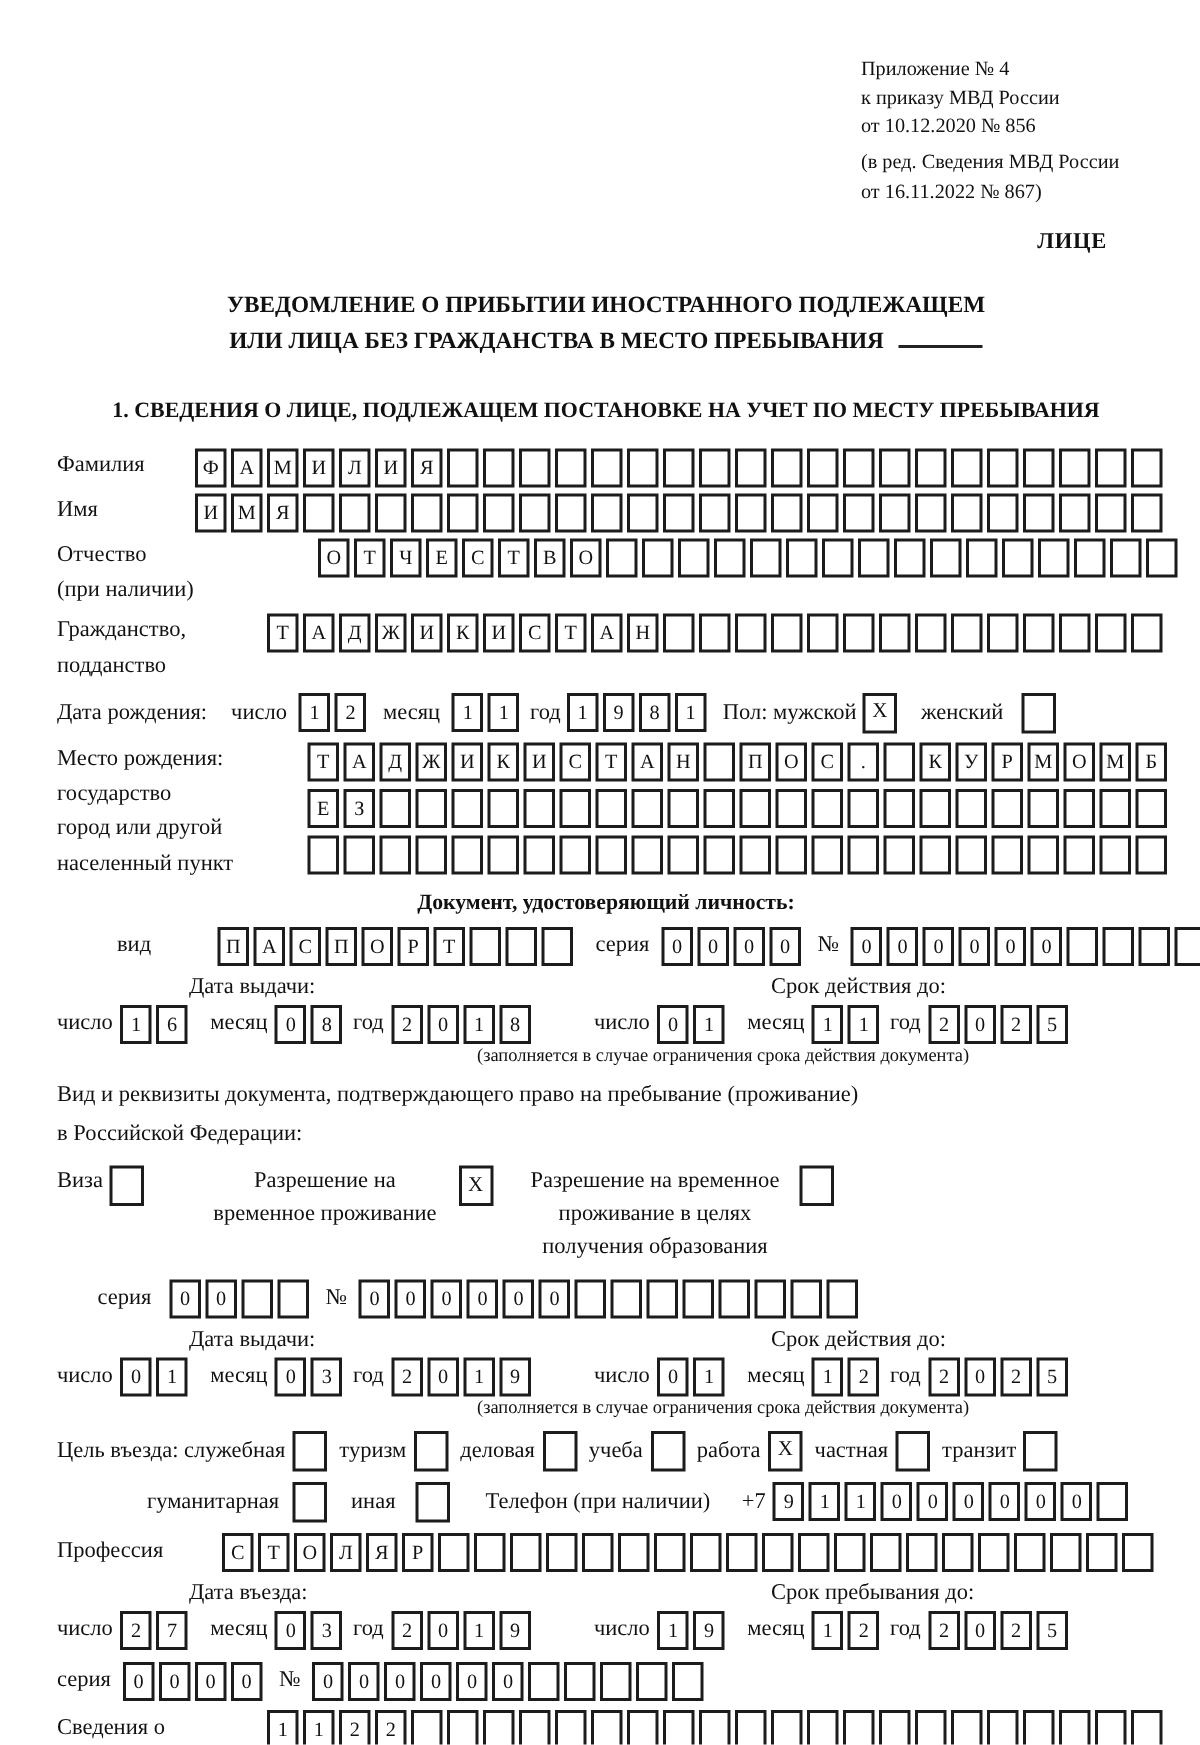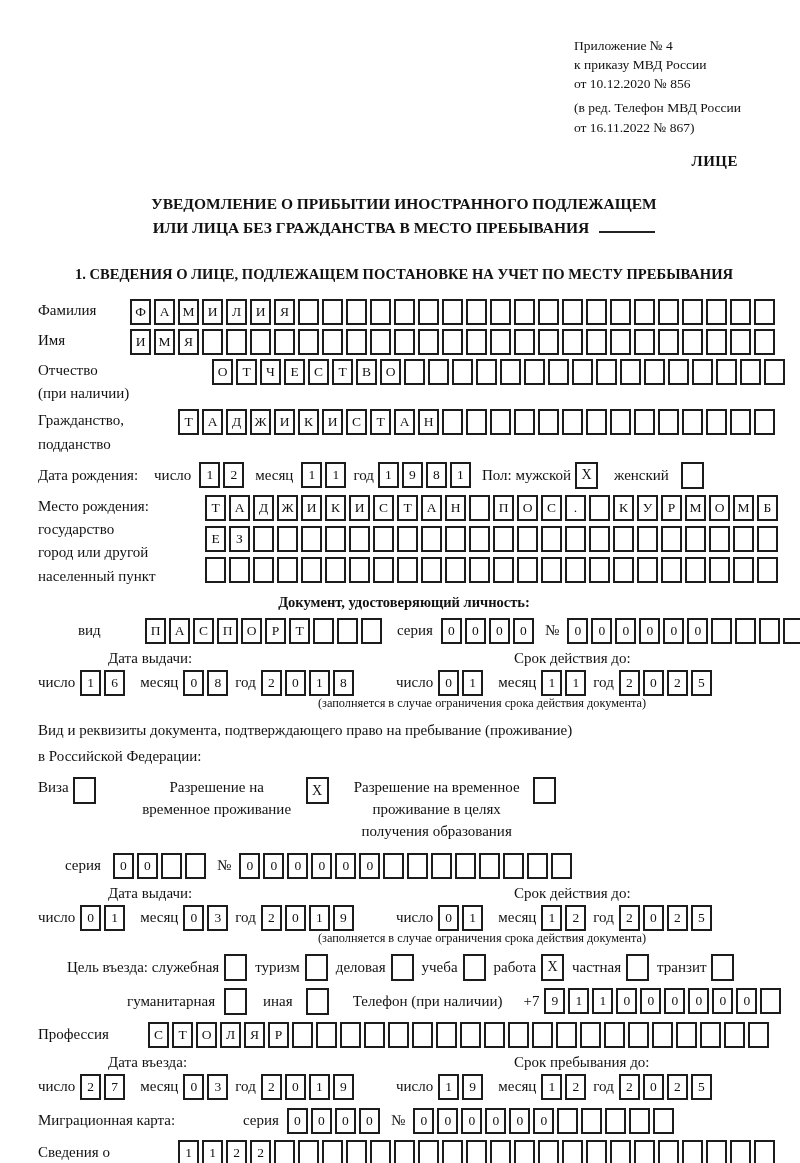--- a/index.html
+++ b/index.html
@@ -20,47 +20,47 @@
   .c{display:inline-flex;align-items:center;justify-content:center;width:21px;height:26px;box-sizing:border-box;border:2px solid #1c1c1c;margin-right:3px;font-size:13.5px;background:#fff;flex-shrink:0;}
   .cb{display:inline-flex;align-items:center;justify-content:center;width:23px;height:27px;box-sizing:border-box;border:2px solid #1c1c1c;font-size:14px;background:#fff;flex-shrink:0;}
   .w92{width:92px;} .w174{width:174px;} .w140{width:140px;} .w167{width:167px;} .w110{width:110px;}
   .stack .crow{margin-bottom:5px;display:flex;}
   .gap4{width:4px;flex-shrink:0;} .gap8{width:8px;flex-shrink:0;} .gap12{width:12px;flex-shrink:0;} .gap16{width:16px;flex-shrink:0;} .gap24{width:24px;flex-shrink:0;}
   .doc-head{text-align:center;font-weight:bold;font-size:14.5px;margin:6px 0 7px 0;}
   
   .dpair{display:flex;margin-top:6px;}
   .dp-l{width:358px;flex-shrink:0;}
   .dp-r{flex:1;}
-  .dp-t{font-size:15px;margin-left:70px;margin-bottom:3px;}
+  .dp-t{font-size:15px;margin-left:88px;margin-bottom:3px;}
   .dp-t.r{margin-left:118px;}
   .dfields{display:flex;align-items:center;font-size:15px;}
   .dfields .dl{margin-right:5px;}
   .dnote{font-size:12.3px;margin-left:-78px;margin-top:0;white-space:nowrap;}
   .textline{font-size:15px;line-height:1.75;}
   
   .permit-row{display:flex;align-items:flex-start;margin-top:8px;margin-bottom:10px;}
   .permit-row .opt{display:flex;align-items:flex-start;}
   .opt .ol{font-size:15px;line-height:1.45;}
   .opt .ctr{text-align:center;}
-  .purpose{display:flex;align-items:center;font-size:15px;margin-bottom:7px;flex-wrap:nowrap;margin-left:29px;}
+  .purpose{display:flex;align-items:center;font-size:15px;margin-bottom:7px;flex-wrap:nowrap;}
   .purpose .pl{margin-right:5px;white-space:nowrap;}
   .reps{display:flex;margin-top:6px;}
   .reps .lblcol{width:140px;flex-shrink:0;font-size:15px;line-height:1.62;}
 </style>
 </head>
 <body>
 
 <div class="page">
 
   <div class="appendix">
     <div>Приложение № 4</div>
     <div>к приказу МВД России</div>
     <div>от 10.12.2020 № 856</div>
     <div class="rev">
-      <div>(в ред. Телефон МВД России</div>
+      <div>(в ред. Сведения МВД России</div>
       <div>от 16.11.2022 № 867)</div>
     </div>
   </div>
   <div class="forma">ЛИЦЕ</div>
 
   <div class="title">
     <div>УВЕДОМЛЕНИЕ О ПРИБЫТИИ ИНОСТРАННОГО ПОДЛЕЖАЩЕМ</div>
     <div><span>ИЛИ ЛИЦА БЕЗ ГРАЖДАНСТВА В МЕСТО ПРЕБЫВАНИЯ</span><span class="blank"></span></div>
   </div>
 
@@ -651,21 +651,20 @@
             <span class="c">2</span>
             <span class="c">0</span>
             <span class="c">2</span>
             <span class="c">5</span>
           </span>
       </div>
     </div>
   </div>
 
   <div class="row" style="align-items:center;margin-top:8px;">
-    <span class="lbl" style="width:205px;">Миграционная карта:</span>
     <span class="lbl">серия</span>
       <span class="gap8"></span>
     <span class="cells">
         <span class="c">0</span>
         <span class="c">0</span>
         <span class="c">0</span>
         <span class="c">0</span>
       </span>
       <span class="gap8"></span>
     <span class="lbl">№</span>

